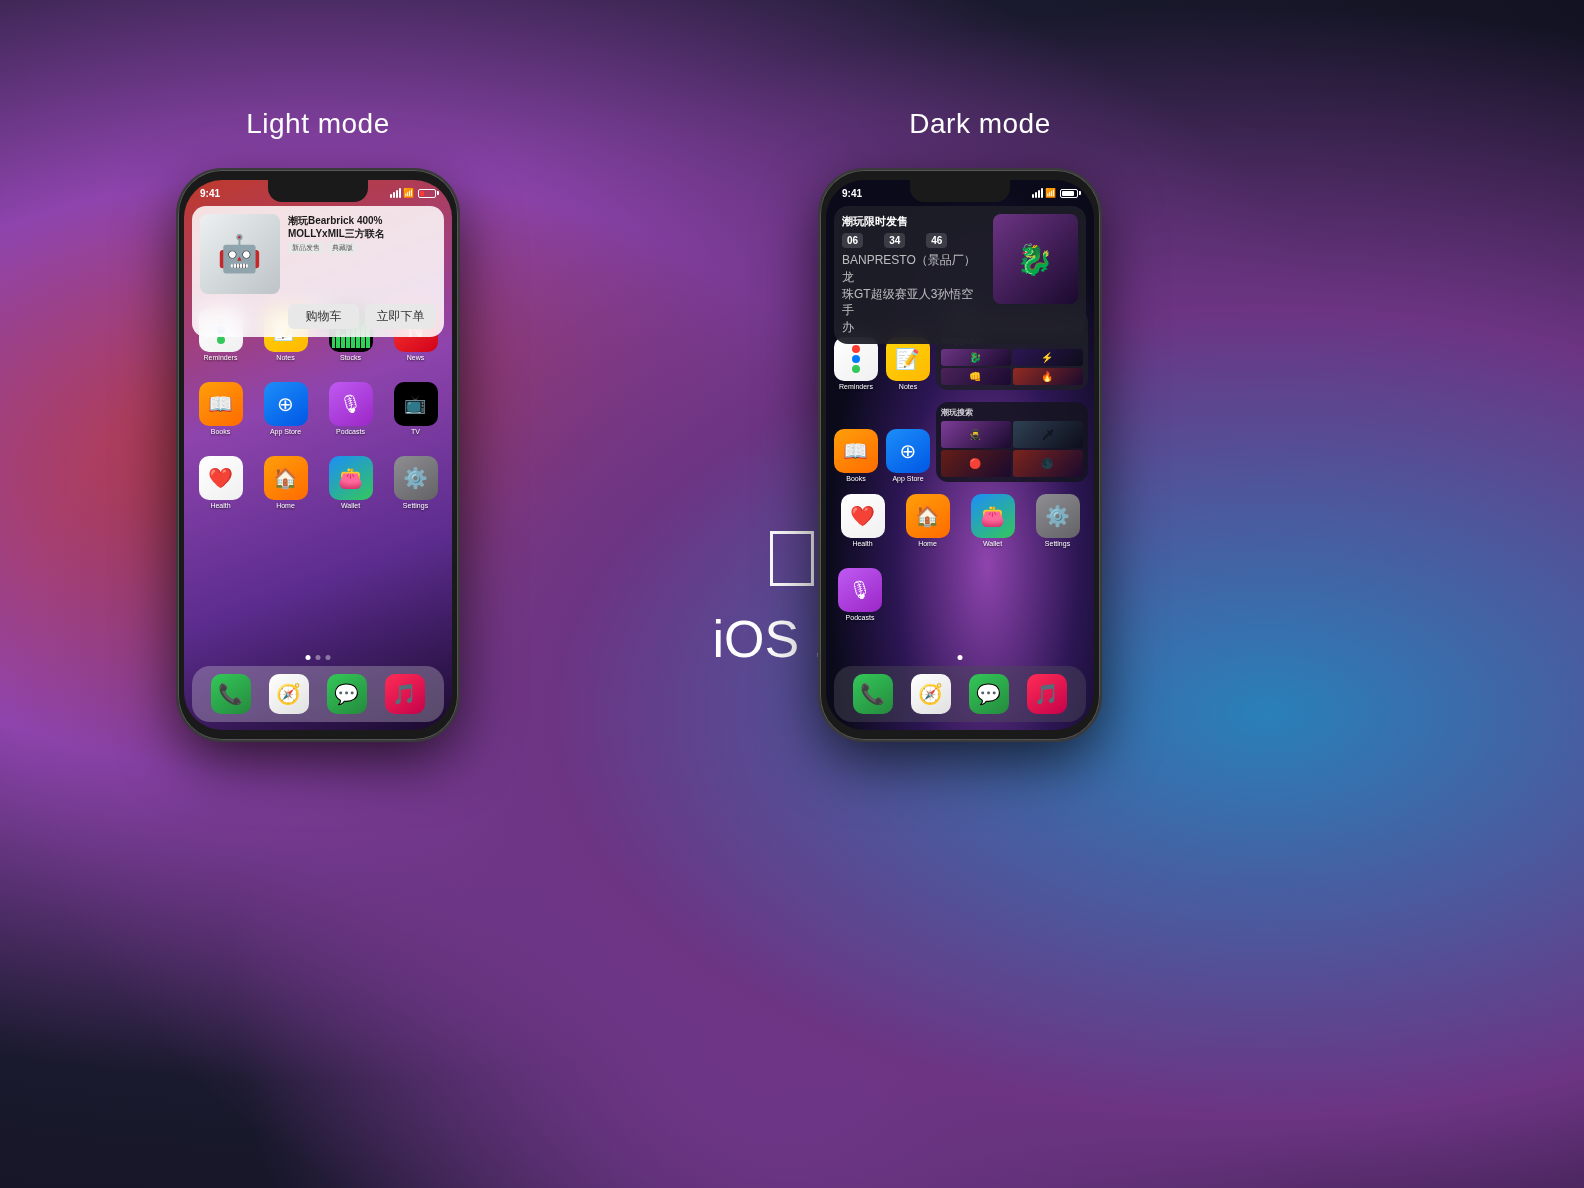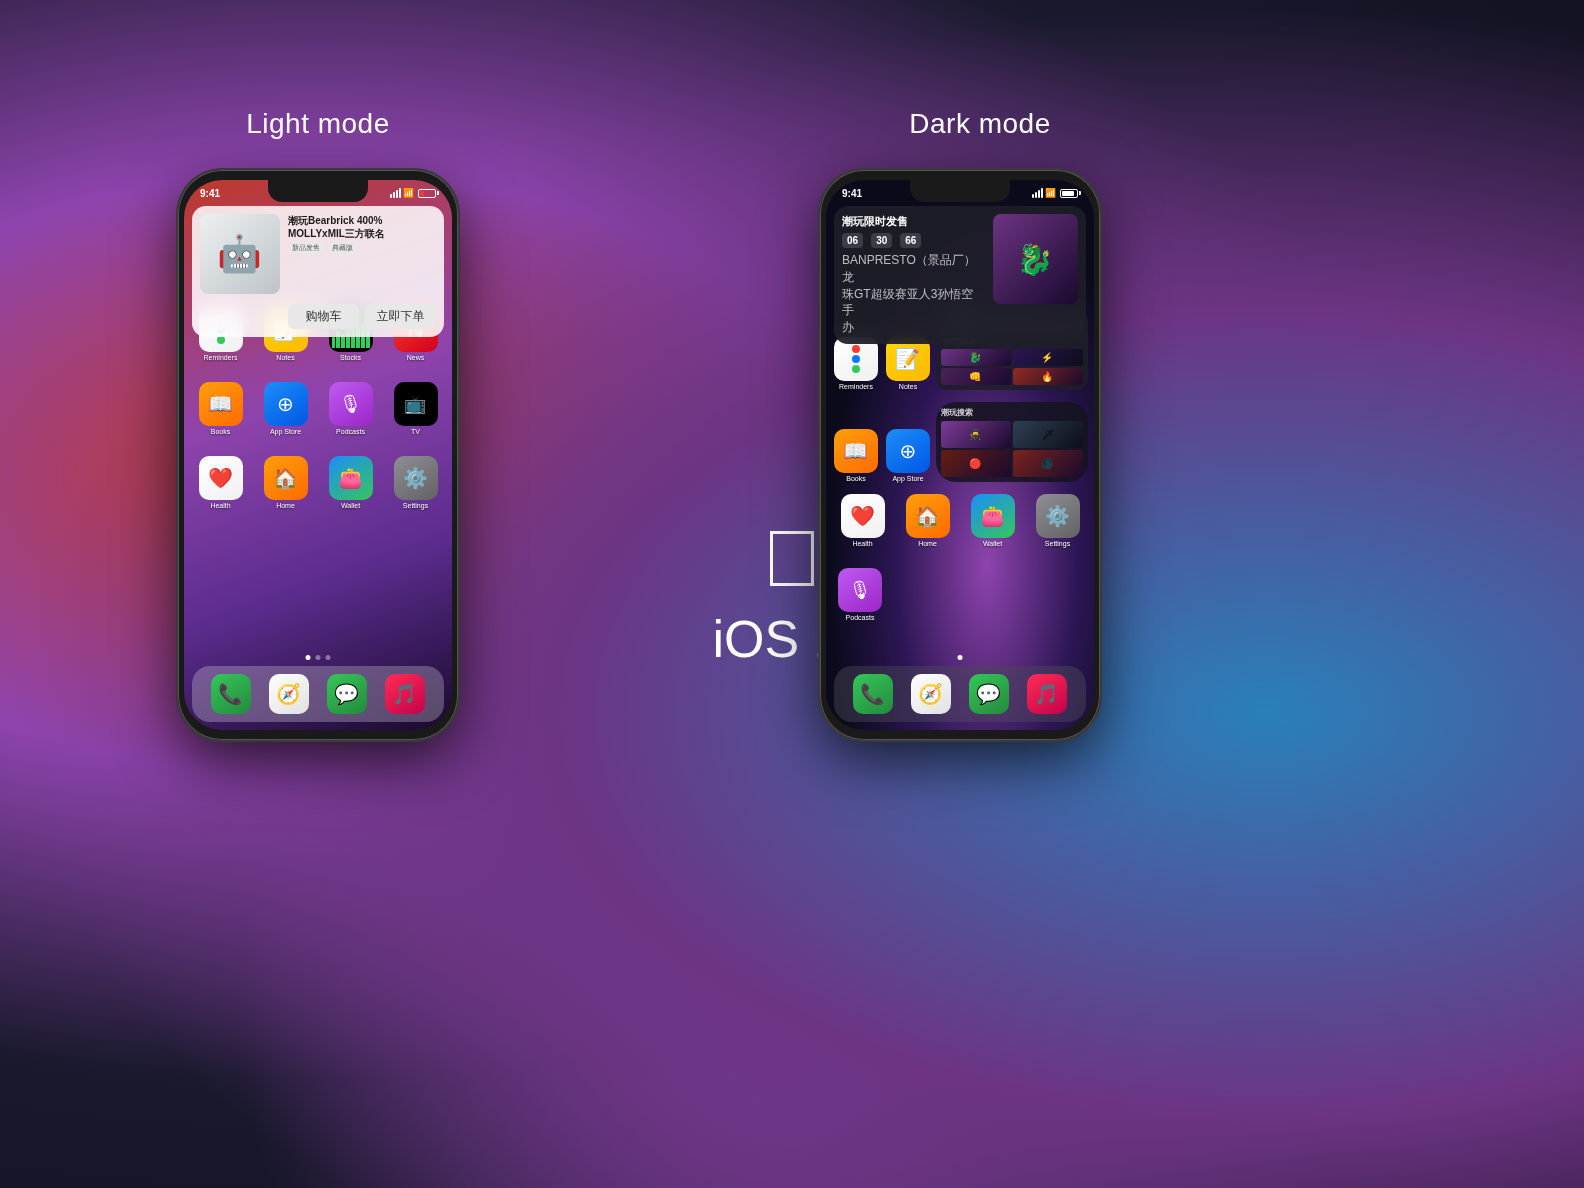--- a/index.html
+++ b/index.html
@@ -229,21 +229,21 @@
       margin-top: 46px;
     }
     .widget-dark-title {
       font-size: 11px;
       font-weight: 700;
       color: white;
       margin-bottom: 4px;
     }
     .widget-countdown {
       display: flex;
-      gap: 8px;
+      gap: 21px;
       margin-bottom: 4px;
     }
     .countdown-box {
       background: rgba(255,255,255,0.15);
       border-radius: 4px;
       padding: 2px 5px;
       font-size: 10px;
       font-weight: 700;
       color: white;
     }
@@ -597,22 +597,22 @@
           <div class="battery-fill" style="background:white; width:12px;"></div>
         </div>
       </div>
     </div>
 
     <div class="widget-card widget-card-dark">
       <div style="flex:1;">
         <div class="widget-dark-title">潮玩限时发售</div>
         <div class="widget-countdown">
           <span class="countdown-box">06</span>
-          <span class="countdown-box">30</span>
-          <span class="countdown-box">66</span>
+          <span class="countdown-box">34</span>
+          <span class="countdown-box">46</span>
         </div>
         <div class="widget-description">BANPRESTO（景品厂）龙<br>珠GT超级赛亚人3孙悟空 手<br>办</div>
       </div>
       <div class="widget-image-dark">
         <span>🐉</span>
       </div>
     </div>
 
     <div class="section-label" style="top:124px; left:50%; transform:translateX(-50%);">潮玩</div>
 
@@ -660,21 +660,21 @@
         <span class="app-label">Books</span>
       </div>
 
       <div class="app-icon-wrap" style="width:48px;">
         <div class="app-icon icon-appstore">
           <span style="color:white;font-size:20px;">⊕</span>
         </div>
         <span class="app-label">App Store</span>
       </div>
 
-      <div style="flex:1; background:rgba(20,20,30,0.85); border-radius:20px; padding:5px; height:80px; display:flex; flex-direction:column; gap:3px;">
+      <div style="flex:1; background:rgba(20,20,30,0.85); border-radius:12px; padding:5px; height:80px; display:flex; flex-direction:column; gap:3px;">
         <div style="font-size:8px; color:rgba(255,255,255,0.8); font-weight:600;">潮玩搜索</div>
         <div style="display:grid; grid-template-columns:1fr 1fr; grid-template-rows:1fr 1fr; gap:2px; flex:1;">
           <div style="background:linear-gradient(135deg,#7d3c98,#1a0a2e); border-radius:3px; display:flex; align-items:center; justify-content:center; font-size:10px;">🥷</div>
           <div style="background:linear-gradient(135deg,#2e4053,#0d0d1a); border-radius:3px; display:flex; align-items:center; justify-content:center; font-size:10px;">🗡</div>
           <div style="background:linear-gradient(135deg,#641e16,#1a0a2e); border-radius:3px; display:flex; align-items:center; justify-content:center; font-size:10px;">🔴</div>
           <div style="background:linear-gradient(135deg,#7b241c,#1a0a2e); border-radius:3px; display:flex; align-items:center; justify-content:center; font-size:10px;">🌑</div>
         </div>
       </div>
     </div>
 

